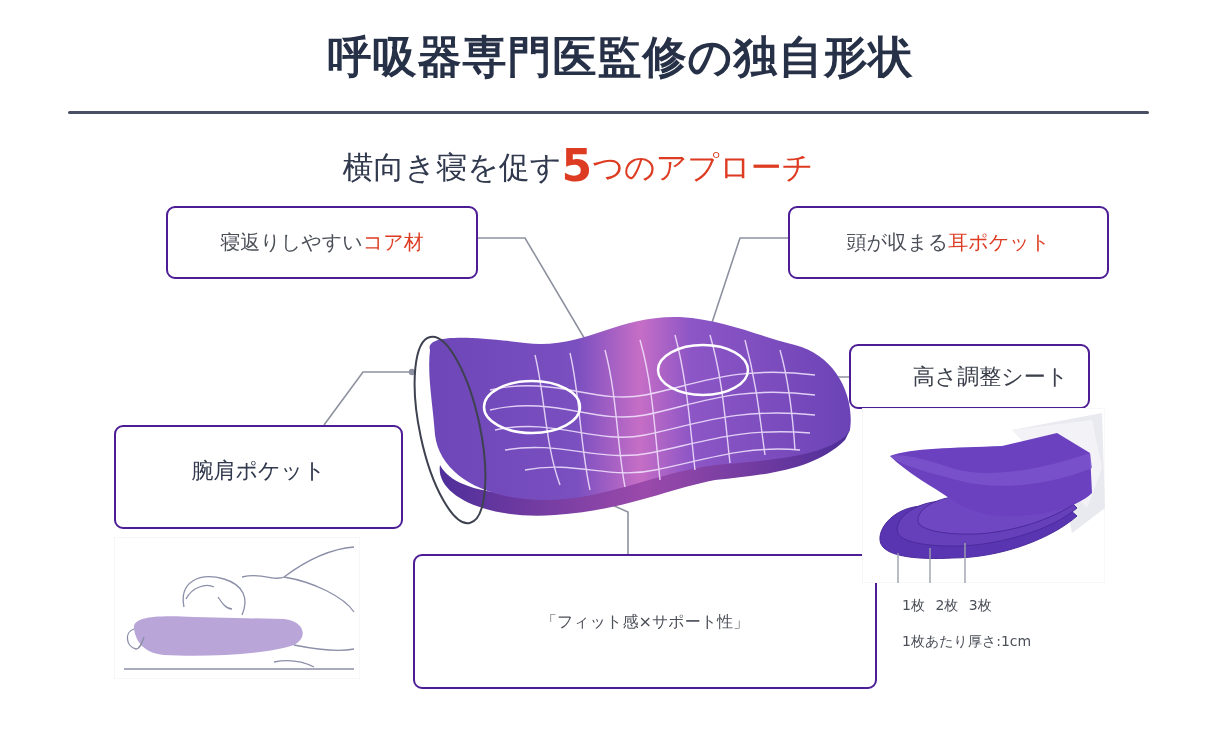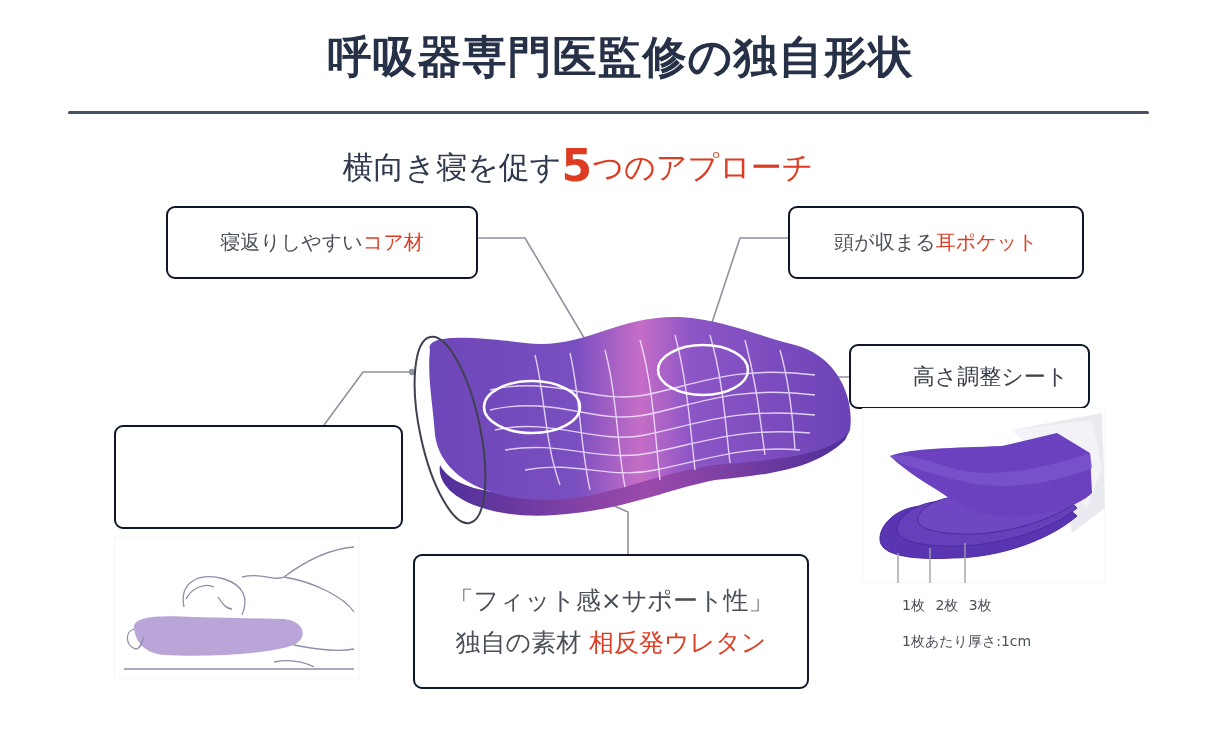--- a/index.html
+++ b/index.html
@@ -15,32 +15,32 @@
     background: #4a5064; border-radius: 2px;
   }
   .subtitle {
     position: absolute; left: 0; top: 140px; width: 1156px; text-align: center;
     font-size: 31px; color: #30394d; white-space: nowrap;
   }
   .subtitle .accent { color: #dd3c22; }
   .subtitle .big-num { font-size: 44px; font-weight: bold; color: #dd3c22; vertical-align: -3px; }
 
   .callout {
-    position: absolute; background: #fff; border: 2px solid #0f172a; border-radius: 9px;
+    position: absolute; background: #fff; border: 2px solid #4c1d95; border-radius: 9px;
     display: flex; flex-direction: column; align-items: center; justify-content: center;
     color: #4b4f58; white-space: nowrap;
   }
   .callout .hl { color: #dd3c22; }
   .c-core { left: 166px; top: 206px; width: 312px; height: 73px; font-size: 20px; }
-  .c-ear  { left: 788px; top: 206px; width: 296px; height: 73px; font-size: 20px; }
+  .c-ear  { left: 788px; top: 206px; width: 321px; height: 73px; font-size: 20px; }
   .c-height { left: 849px; top: 344px; width: 241px; height: 65px; font-size: 22px; color: #3a3f4b; padding-left: 42px; }
   .c-shoulder { left: 114px; top: 425px; width: 289px; height: 104px; }
   .c-shoulder .t1 { font-size: 22px; color: #30394d; margin-bottom: 12px; }
   .c-shoulder .t2 { font-size: 16px; color: #4b4f58; }
-  .c-material { left: 413px; top: 554px; width: 396px; height: 135px; font-size: 25px; line-height: 42px; }
+  .c-material { left: 413px; top: 554px; width: 464px; height: 135px; font-size: 16px; line-height: 42px; }
 
   .connectors { position: absolute; left: 0; top: 0; width: 1218px; height: 738px; pointer-events: none; }
 
   .pillow-art { position: absolute; left: 395px; top: 295px; width: 470px; height: 240px; }
   .sheet-panel { position: absolute; left: 862px; top: 408px; width: 243px; height: 175px; }
   .sleeper-panel { position: absolute; left: 114px; top: 537px; width: 246px; height: 142px; }
 
   .sheet-labels { position: absolute; left: 902px; top: 597px; font-size: 14px; color: #4b4f58; white-space: nowrap; }
   .sheet-labels .counts span { margin-right: 6px; }
   .sheet-labels .thick { margin-top: 18px; }
@@ -122,25 +122,25 @@
 
 <div class="callout c-ear">
   <div><span>頭が収まる</span><span class="hl">耳ポケット</span></div>
 </div>
 
 <div class="callout c-height">
   <div>高さ調整シート</div>
 </div>
 
 <div class="callout c-shoulder">
+  <div class="t1">腕肩ポケット</div>
 </div>
 
 <div class="callout c-material">
   <div>「フィット感×サポート性」</div>
-  <div><span>独自の素材 </span><span class="hl">相反発ウレタン</span></div>
 </div>
 
 <svg class="sheet-panel" viewBox="0 0 243 175">
   <rect x="0" y="0" width="243" height="175" fill="#ffffff" stroke="#f0f0f3"></rect>
   <path d="M150,22 L240,5 L243,100 L210,125 L200,70 Z" fill="#e9e9f0"></path>
   <path d="M150,22 L230,12 L240,60 L225,100 Z" fill="#f3f3f7"></path>
   <g fill="#5a35b2" stroke="#4b2a9c" stroke-width="1">
     <path d="M22,140 C10,130 25,100 60,98 L200,95 L215,108 C190,130 140,150 90,150 C55,152 30,148 22,140 Z"></path>
     <path d="M38,128 C28,118 45,95 80,93 L205,90 L215,100 C190,122 140,136 100,138 C70,139 45,135 38,128 Z" fill="#6640ba"></path>
     <path d="M58,117 C50,108 65,90 100,88 L208,86 L215,94 C190,112 150,124 115,126 C85,127 65,123 58,117 Z" fill="#7047c2"></path>

